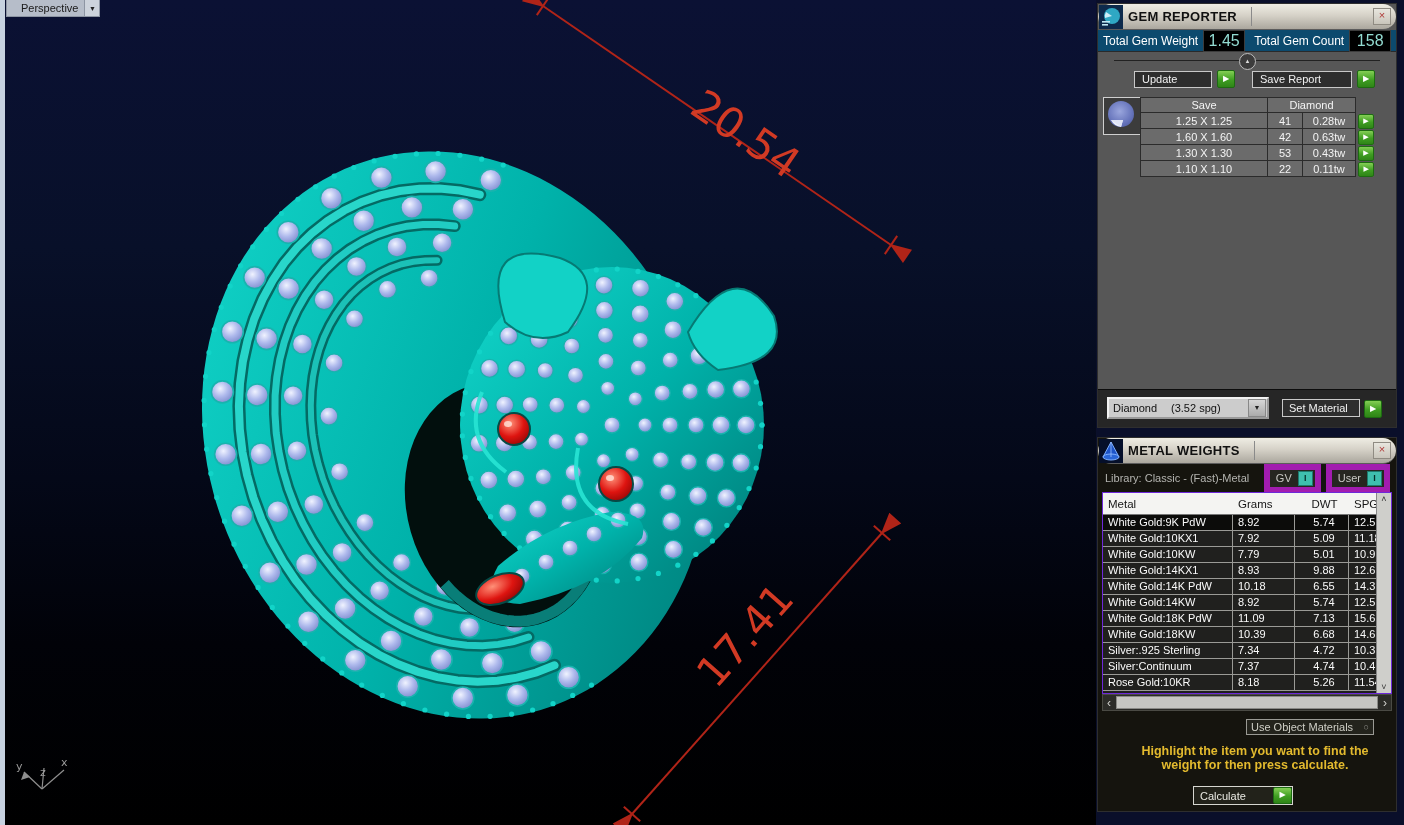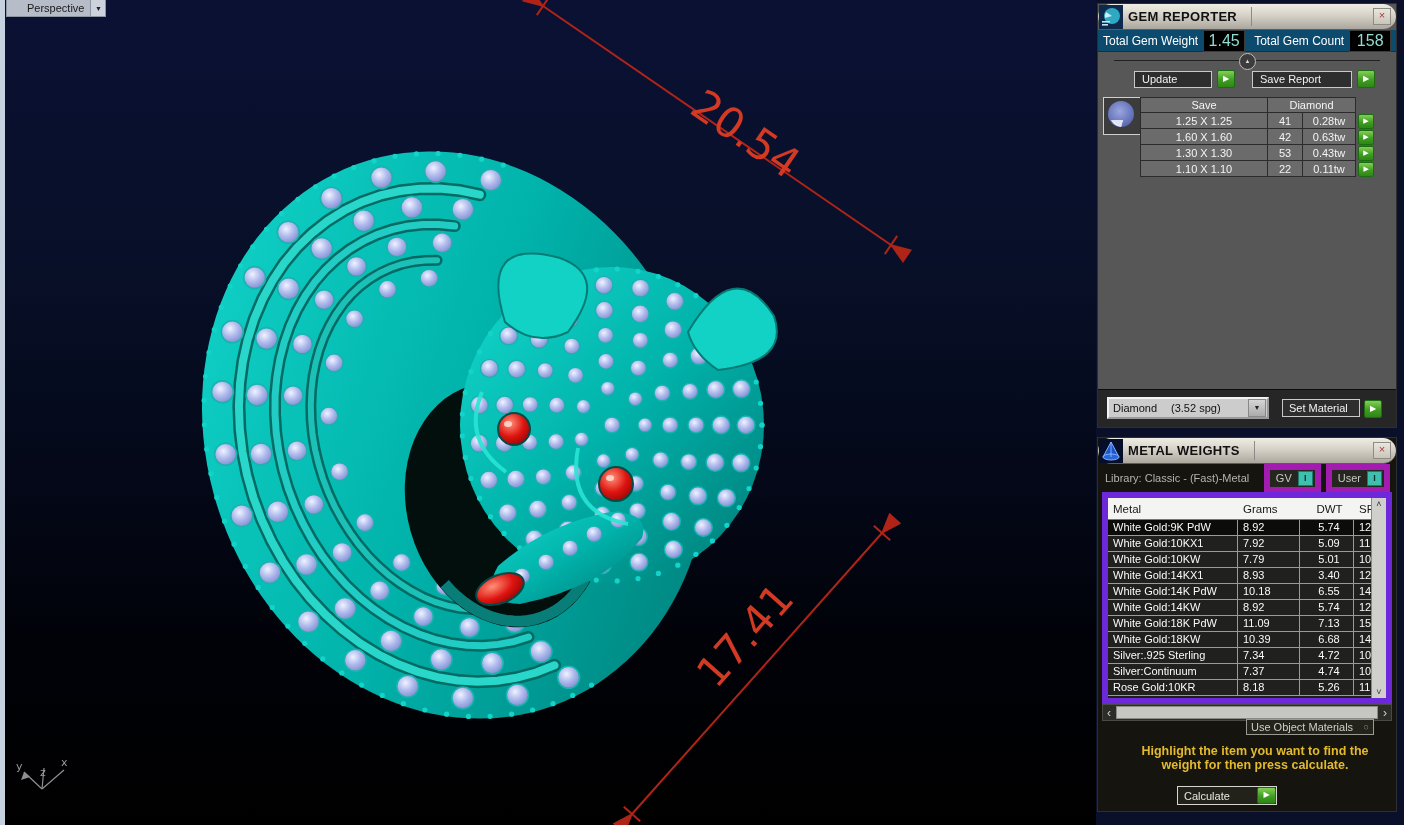--- a/index.html
+++ b/index.html
@@ -4,21 +4,21 @@
 <style>
   html,body{margin:0;padding:0;background:#000;}
   #app{position:relative;width:1404px;height:825px;background:#0a0f2a;overflow:hidden;
        font-family:"Liberation Sans",sans-serif;-webkit-font-smoothing:antialiased;}
 
   
   #viewport{position:absolute;left:0;top:0;width:1096px;height:825px;
     background:linear-gradient(180deg,#0b1134 0%,#081029 30%,#040818 58%,#010208 78%,#000 100%);}
   #left-strip{position:absolute;left:0;top:0;width:5px;height:825px;background:#c7d2e0;z-index:5;}
   #persp-tab{position:absolute;left:6px;top:0;height:17px;z-index:6;display:flex;align-items:stretch;cursor:default;}
-  #persp-label{background:#b6bdc9;color:#1a1a1a;font-size:11px;padding:2px 6px 2px 20px;border:1px solid #8d95a3;border-top:none;}
+  #persp-label{background:#b6bdc9;color:#1a1a1a;font-size:11px;padding:2px 6px 2px 14px;border:1px solid #8d95a3;border-top:none;}
   #persp-arrow{background:#cdd3dc;border:1px solid #8d95a3;border-left:none;border-top:none;width:14px;
     display:flex;align-items:center;justify-content:center;font-size:7px;color:#222;}
   #scene{position:absolute;left:0;top:0;width:1096px;height:825px;}
 
   
   .panel{position:absolute;left:1097px;width:300px;box-sizing:border-box;border:1px solid #2e2e2e;}
   .titlebar{height:25px;display:flex;align-items:center;
     background:linear-gradient(180deg,#efede4 0%,#d6d2c8 45%,#aba79e 100%);
     border-bottom:1px solid #5c5c5c;border-radius:13px;}
   .titlebar .t-icon{width:24px;height:24px;margin:0 3px 0 1px;flex:0 0 auto;}
@@ -68,21 +68,21 @@
 
   
   #metal-panel{top:437px;height:375px;background:#15140e;}
   #metal-librow{height:24px;display:flex;align-items:center;padding:2px 6px 0 7px;}
   #metal-librow .lib{color:#b4b4b0;font-size:11px;flex:1;}
   .flag-btn{display:flex;align-items:center;background:#262620;border:6px solid #a21caf;height:17px;
     padding:0 2px 0 6px;margin-left:5px;cursor:pointer;}
   .flag-btn .fb-label{color:#c9c9c4;font-size:11px;padding-right:6px;}
   .flag-btn .fb-box{width:13px;height:13px;background:#3fbfae;border:1px solid #1e7a6e;color:#06322c;
     font-size:9px;font-weight:bold;line-height:12px;text-align:center;}
-  #metal-tablewrap{position:relative;margin:2px 4px 0 4px;height:200px;background:#1e1e1e;border:6px solid #6d28d9;}
+  #metal-tablewrap{position:relative;margin:2px 4px 0 4px;height:200px;background:#1e1e1e;border:1px solid #6d28d9;}
   #metal-header{display:flex;background:#f4f4f2;border-bottom:1px solid #777;height:21px;align-items:center;}
   #metal-header .hc{font-size:11.5px;color:#161616;padding-left:5px;box-sizing:border-box;}
   #metal-rows{position:relative;overflow:hidden;}
   .m-row{display:flex;height:16px;align-items:center;cursor:pointer;}
   .m-row .c{box-sizing:border-box;font-size:11px;color:#fafafa;padding-left:5px;white-space:nowrap;overflow:hidden;
     border-right:1px solid #9a9a96;border-bottom:1px solid #9a9a96;height:16px;line-height:15px;background:#20201e;}
   .m-row.sel .c{background:#0c0c0a;}
   .col-metal{width:130px;}
   .col-grams{width:62px;}
   .col-dwt{width:54px;text-align:center;}
@@ -92,21 +92,21 @@
   #metal-vscroll .arr{font-size:9px;color:#333;line-height:12px;}
   #metal-hscroll{height:15px;margin:0 4px;display:flex;align-items:center;background:#2c2c28;border:1px solid #4a4a44;}
   #metal-hscroll .arr{color:#cfcfcb;font-size:12px;line-height:12px;padding:0 4px;cursor:pointer;}
   #metal-hthumb{flex:1;height:11px;background:#c6c6c2;border:1px solid #8a8a86;margin:0 1px;cursor:pointer;}
   #btn-useobj{position:absolute;right:22px;top:281px;width:128px;height:16px;background:#23231c;
     border:1px solid #9a9a94;color:#cfcfc6;font-size:11px;display:flex;align-items:center;padding:0 4px;box-sizing:border-box;cursor:pointer;}
   #btn-useobj .lbl{flex:1;}
   #btn-useobj .circ{font-size:9px;color:#8a8a84;}
   #metal-instruction{position:absolute;left:16px;right:0;top:306px;text-align:center;color:#e3ba2e;
     font-size:12.5px;font-weight:bold;line-height:14px;padding:0 18px;}
-  #btn-calc{position:absolute;left:79px;top:348px;width:100px;height:19px;padding-left:6px;box-sizing:border-box;
+  #btn-calc{position:absolute;left:95px;top:348px;width:100px;height:19px;padding-left:6px;box-sizing:border-box;
     border:1px solid #d6d6d0;background:#22221a;}
   #btn-calc .lbl{flex:1;font-size:11px;color:#e9e9e2;}
   #calc-green{width:17px;height:15px;line-height:14px;}
 </style>
 </head>
 <body>
 
 <div id="app">
 
   <div id="viewport">
@@ -567,21 +567,21 @@
           </div>
           <div class="m-row">
             <span class="c col-metal">White Gold:10KW</span>
             <span class="c col-grams">7.79</span>
             <span class="c col-dwt">5.01</span>
             <span class="c col-spg">10.99</span>
           </div>
           <div class="m-row">
             <span class="c col-metal">White Gold:14KX1</span>
             <span class="c col-grams">8.93</span>
-            <span class="c col-dwt">3.40</span>
+            <span class="c col-dwt">9.88</span>
             <span class="c col-spg">12.61</span>
           </div>
           <div class="m-row">
             <span class="c col-metal">White Gold:14K PdW</span>
             <span class="c col-grams">10.18</span>
             <span class="c col-dwt">6.55</span>
             <span class="c col-spg">14.32</span>
           </div>
           <div class="m-row">
             <span class="c col-metal">White Gold:14KW</span>

